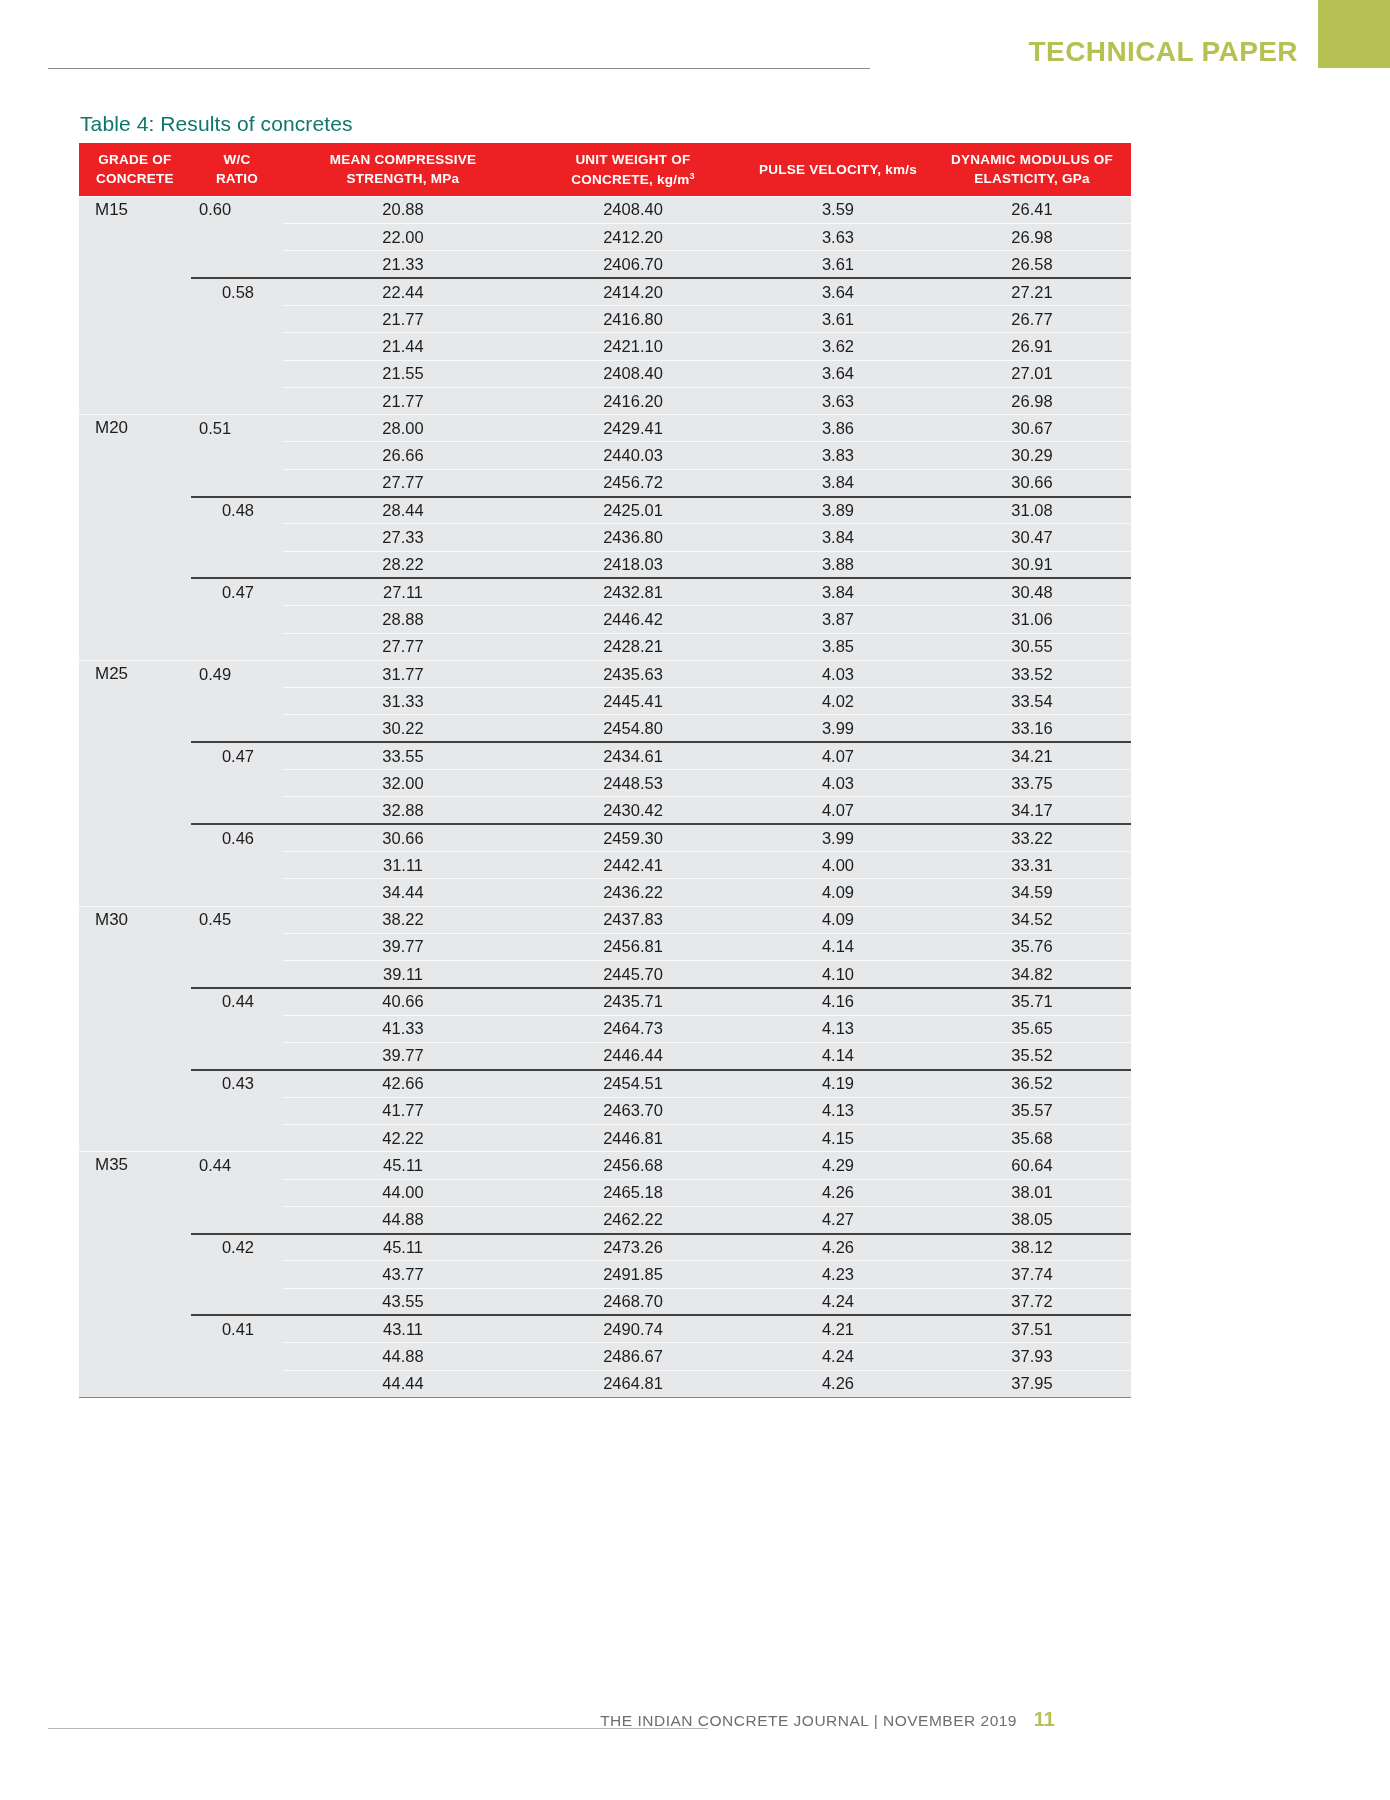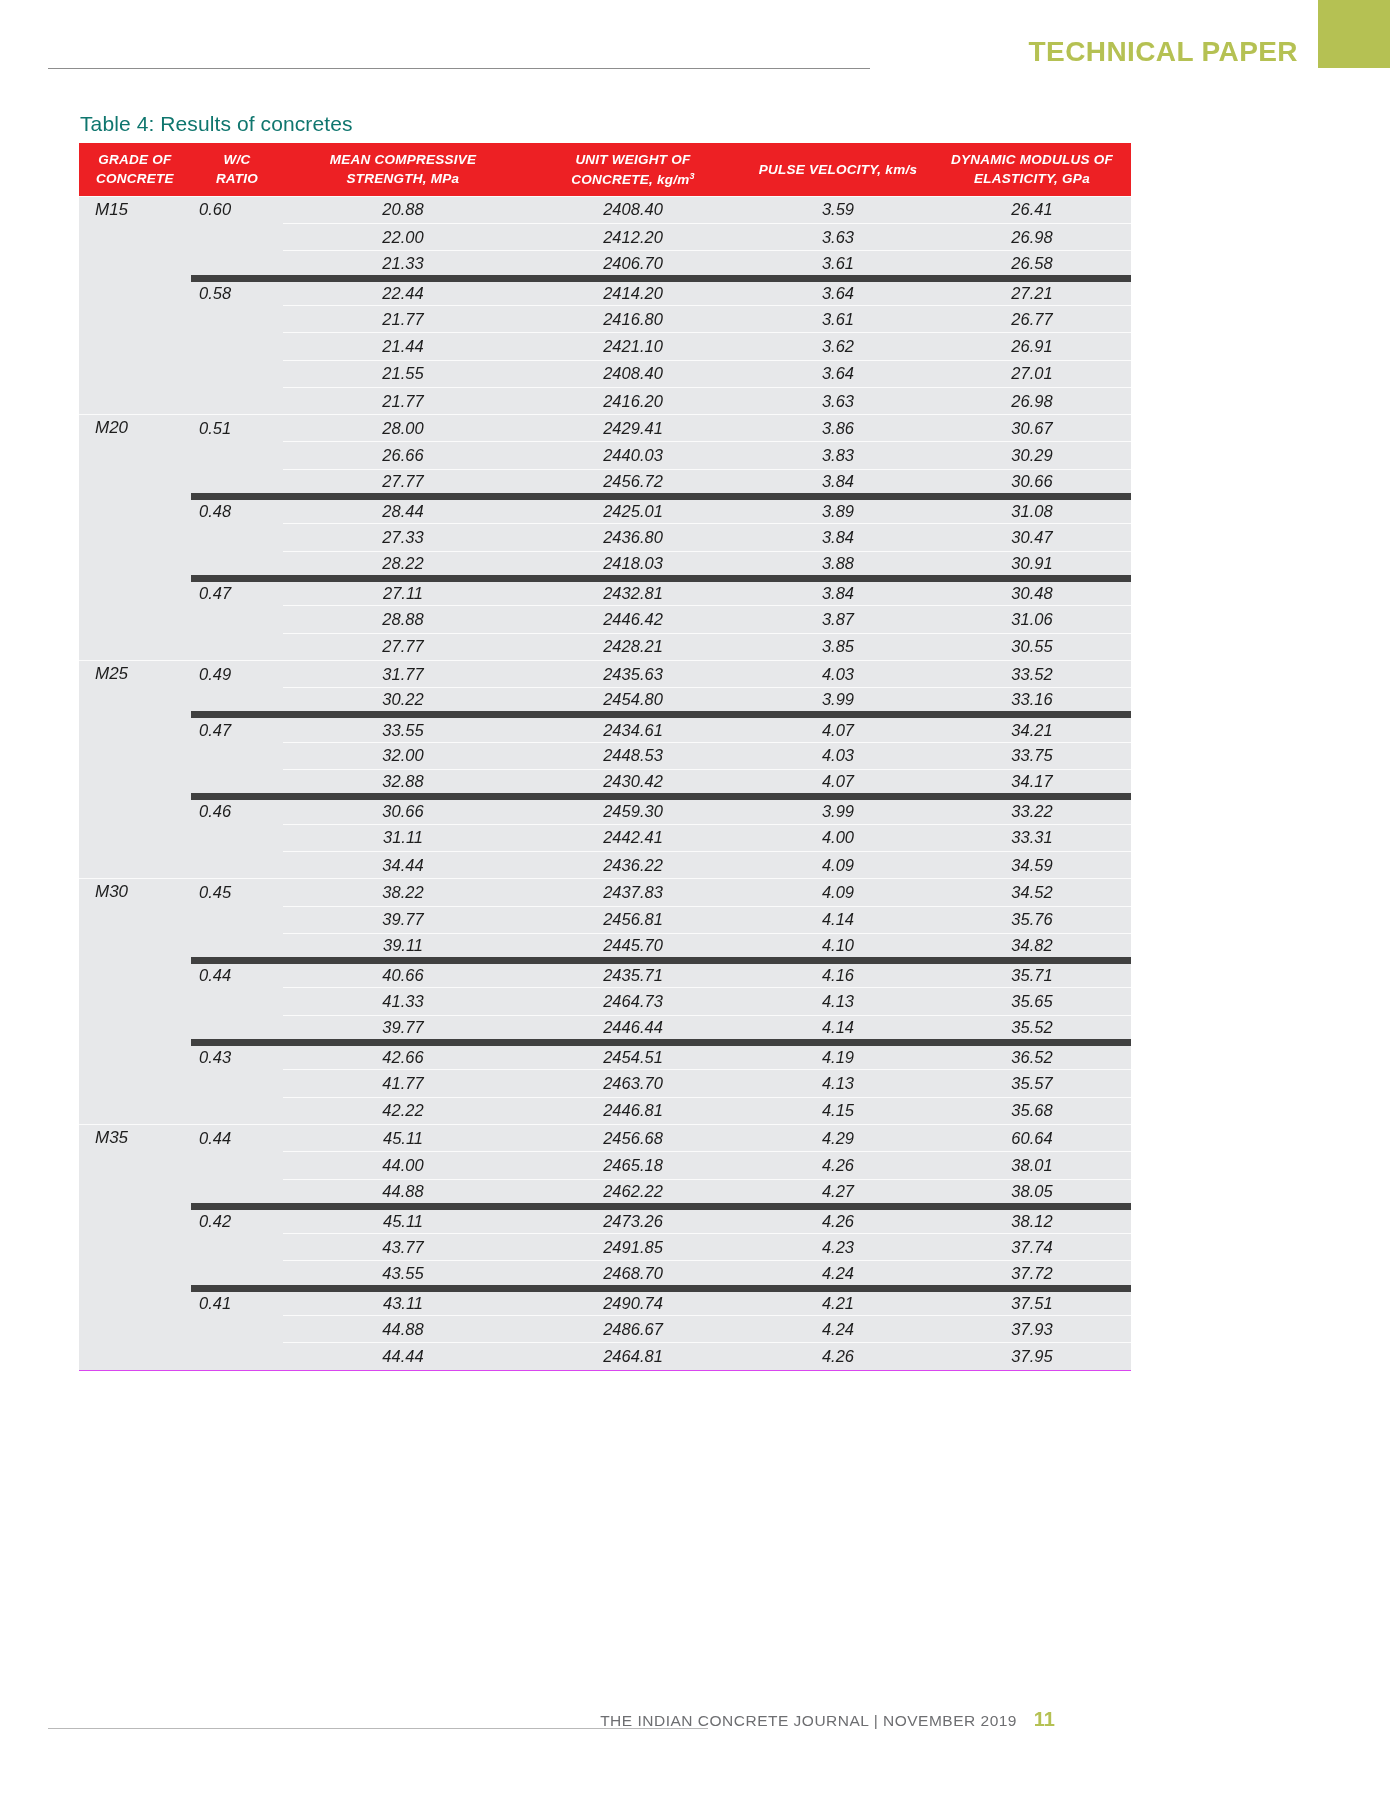--- a/index.html
+++ b/index.html
@@ -60,21 +60,20 @@
   }
 
   
   .data-table {
     position: absolute;
     left: 79px;
     top: 143px;
     width: 1052px;
     border-collapse: collapse;
     table-layout: fixed;
-    font-style: italic;
   }
   .data-table col.c-grade  { width: 112px; }
   .data-table col.c-wc     { width: 92px;  }
   .data-table col.c-str    { width: 240px; }
   .data-table col.c-uw     { width: 220px; }
   .data-table col.c-pv     { width: 190px; }
   .data-table col.c-dme    { width: 198px; }
 
   thead th {
     background: #ed2024;
@@ -106,21 +105,21 @@
     padding-left: 16px;
     font-size: 17px;
   }
   tbody td.wc {
     text-align: left;
     padding-left: 8px;
   }
 
   
   tbody tr.sep-data td.sepline { border-top: 1px solid #fbfbfb; }
-  tbody tr.sep-wc   td.sepline { border-top: 7px solid #404040; }
+  tbody tr.sep-wc   td.sepline { border-top: 2px solid #404040; text-align: center; }
   tbody tr.sep-grade td        { border-top: 1px solid #fbfbfb; }
   tbody tr.last-row td         { border-bottom: 1px solid #d946ef; }
 
   
   .page-footer {
     position: absolute;
     left: 0;
     bottom: 0;
     width: 1130px;
     height: 120px;
@@ -340,20 +339,28 @@
         <td class="grade">M25</td>
         <td class="wc">0.49</td>
         <td>31.77</td>
         <td>2435.63</td>
         <td>4.03</td>
         <td>33.52</td>
       </tr>
       <tr class="sep-data">
         <td class="grade"></td>
         <td class="wc"></td>
+        <td class=" sepline">31.33</td>
+        <td class=" sepline">2445.41</td>
+        <td class=" sepline">4.02</td>
+        <td class=" sepline">33.54</td>
+      </tr>
+      <tr class="sep-data">
+        <td class="grade"></td>
+        <td class="wc"></td>
         <td class=" sepline">30.22</td>
         <td class=" sepline">2454.80</td>
         <td class=" sepline">3.99</td>
         <td class=" sepline">33.16</td>
       </tr>
       <tr class="sep-wc">
         <td class="grade"></td>
         <td class="wc sepline">0.47</td>
         <td class=" sepline">33.55</td>
         <td class=" sepline">2434.61</td>

